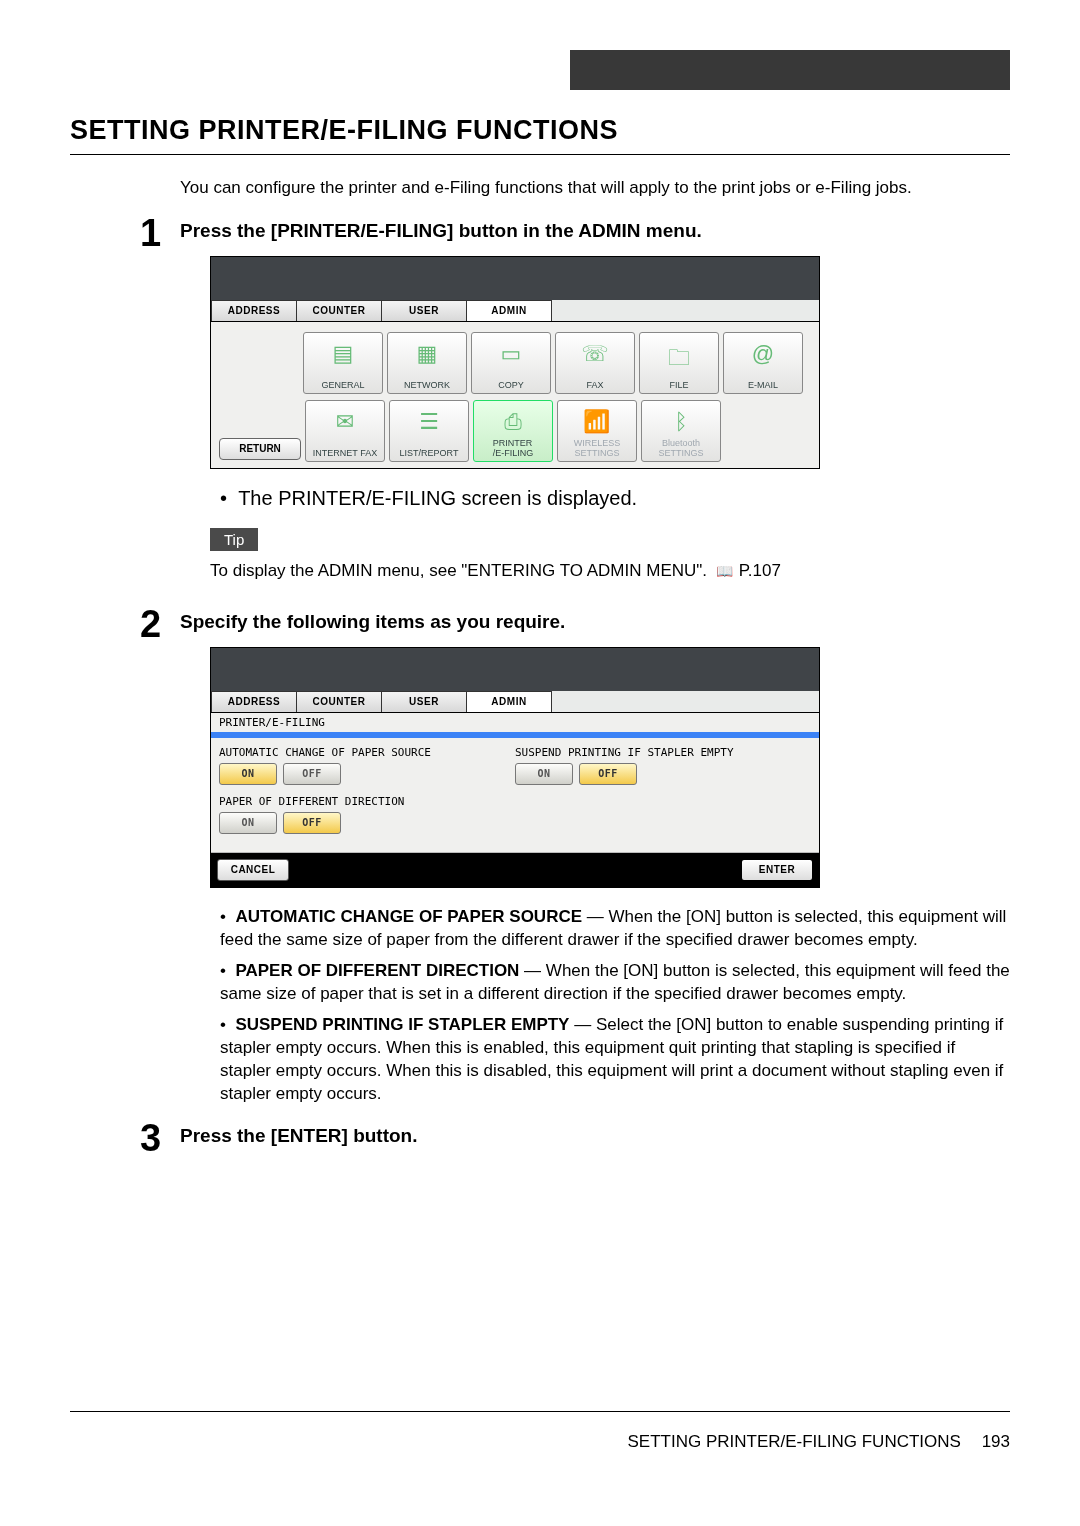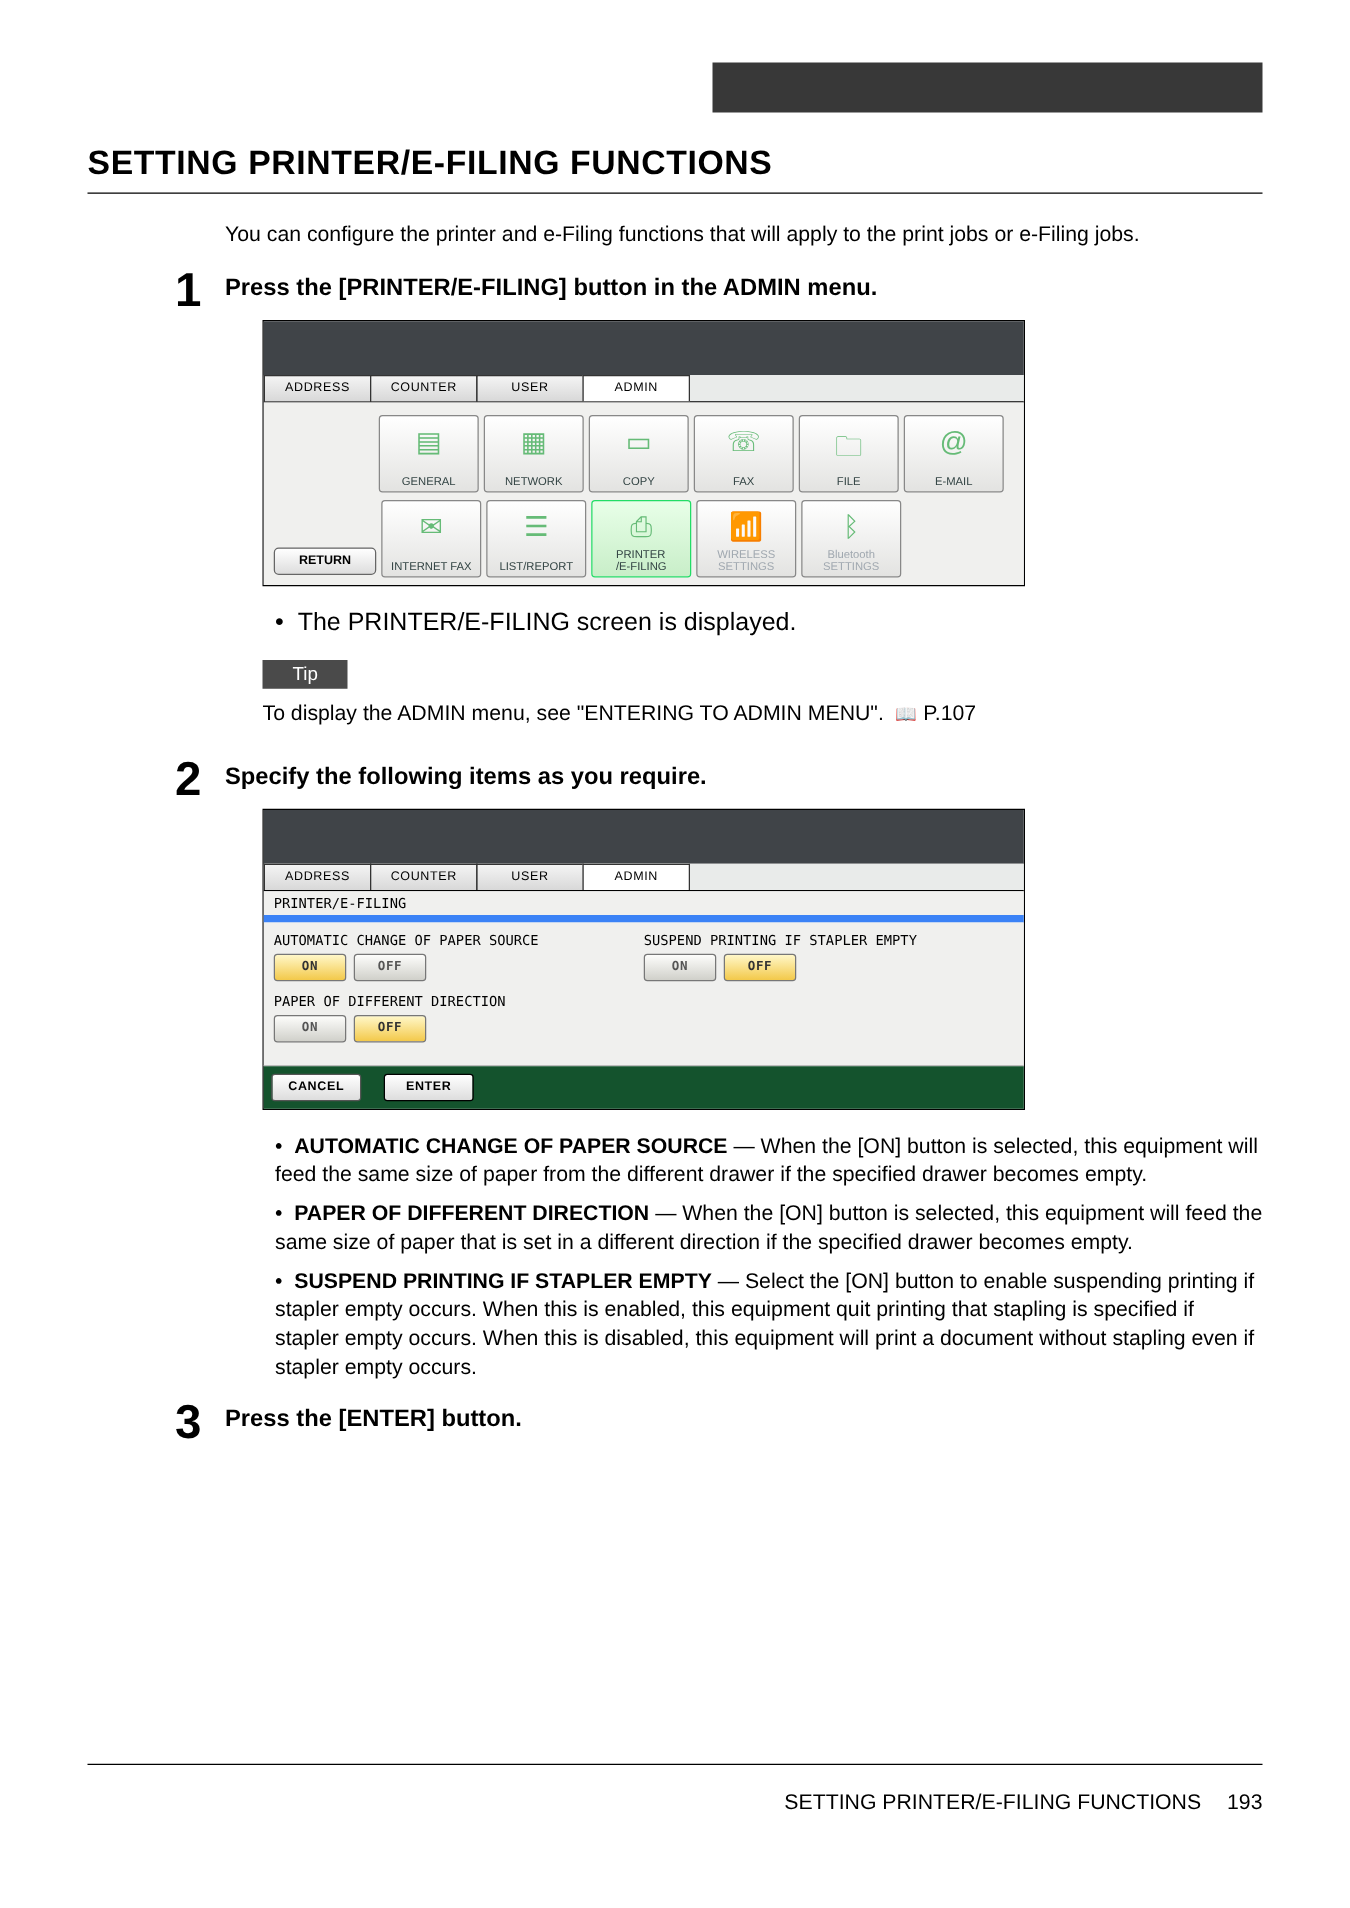--- a/index.html
+++ b/index.html
@@ -9,46 +9,46 @@
 h1{font-size:27px;font-weight:bold;letter-spacing:.5px;margin-bottom:8px}
 .hr{border-top:1.5px solid #000;margin-bottom:22px}
 .intro{margin-left:110px;font-size:17px;line-height:1.35;margin-bottom:14px}
 .step{display:flex;margin-left:70px;margin-bottom:6px}
 .stepnum{font-size:38px;font-weight:bold;width:40px;flex-shrink:0;line-height:1}
 .stepbody{flex:1;padding-top:6px}
 .steptitle{font-size:19px;font-weight:bold;margin-bottom:14px}
 .panel{border:1.5px solid #000;background:#fff;margin:0 0 18px 30px;width:610px}
 .panel-head{height:43px;background:#404448}
 .tabrow{display:flex;background:#e9ebea;border-bottom:1px solid #000}
-.tab{flex:0 0 86px;height:21px;border:1px solid #333;border-bottom:none;display:flex;align-items:center;justify-content:center;font-size:10px;letter-spacing:.5px;background:linear-gradient(#f4f4f4,#d8d8d8);margin-right:-1px;font-weight:normal}
+.tab{flex:0 0 86px;height:21px;border:1px solid #333;border-bottom:none;display:flex;align-items:center;justify-content:center;font-size:10px;letter-spacing:.5px;background:linear-gradient(#f4f4f4,#d8d8d8);margin-right:-1px;font-weight:bold}
 .tab.sel{background:#fff}
 .iconarea{background:#f0f0ee;padding:10px 6px 6px 6px}
 .iconrow{display:flex;gap:4px;margin-bottom:6px;margin-left:86px}
 .iconbtn{width:80px;height:62px;border:1px solid #888;background:linear-gradient(#fff,#e3e3e1);border-radius:3px;display:flex;flex-direction:column;align-items:center;justify-content:flex-end;font-size:9px;padding-bottom:3px;position:relative;color:#344}
 .iconbtn.dim{color:#a0a8b0}
 .iconbtn.sel{border:1.5px solid #2d6;background:linear-gradient(#e8ffe8,#c8eec8)}
 .iconbtn .ico{position:absolute;top:8px;font-size:22px;color:#6b7}
 .returnrow{display:flex;align-items:flex-end;gap:4px}
 .returnbtn{width:82px;height:22px;border:1px solid #666;background:linear-gradient(#fff,#ddd);border-radius:4px;display:flex;align-items:center;justify-content:center;font-size:10px;font-weight:bold;margin-left:2px;margin-bottom:2px}
 .returnrow .iconrow{margin-left:0;margin-bottom:0}
 .bul{margin-left:40px;font-size:20px;margin-bottom:18px}
 .bul2{margin-left:40px;font-size:17px;line-height:1.35;margin-bottom:8px}
 .bul2 b{font-weight:bold}
-.tip{display:inline-block;background:#4a4a4a;color:#fff;padding:3px 24px;font-size:15px;margin-left:30px;margin-bottom:10px}
+.tip{display:inline-block;background:#4a4a4a;color:#fff;padding:3px 14px;font-size:15px;margin-left:30px;margin-bottom:10px}
 .tiptext{margin-left:30px;font-size:17px;margin-bottom:18px}
 .bookicon{display:inline-block;font-size:14px}
 .panel2{border:1.5px solid #000;background:#fff;margin:0 0 18px 30px;width:610px}
 .subhead{font-family:monospace;font-size:11px;padding:3px 8px;background:#f0f0ee;border-bottom:6px solid #3b82f6}
 .settings{display:flex;background:#f0f0ee;padding:8px;min-height:100px;border-bottom:1px solid #bbb}
 .setcol{flex:1;font-family:monospace;font-size:11px}
 .setlabel{margin-bottom:4px}
 .btnpair{display:flex;gap:6px;margin-bottom:10px}
 .tbtn{width:58px;height:22px;border:1px solid #777;background:linear-gradient(#fdfdfb,#d0d0ca);border-radius:3px;display:flex;align-items:center;justify-content:center;font-size:10px;font-weight:bold;letter-spacing:.5px;color:#555}
 .tbtn.on{background:linear-gradient(#fff7c8,#f3c94a);color:#333}
-.footerbtns{display:flex;justify-content:flex-start;gap:18px;padding:6px;background:#14532d}
+.footerbtns{display:flex;justify-content:space-between;gap:18px;padding:6px;background:#000000}
 .fbtn{width:72px;height:22px;border:1px solid #555;background:linear-gradient(#fff,#ddd);border-radius:3px;display:flex;align-items:center;justify-content:center;font-size:10px;font-weight:bold;letter-spacing:.5px}
 .fbtn.ent{border:1.5px solid #000}
 .bottomline{border-top:1.5px solid #000;margin-top:250px;padding-top:20px;text-align:right;font-size:17px}
 .pagenum{margin-left:16px}
 </style>
 </head>
 <body>
 
 <div class="page">
   <div class="topbar"></div>

